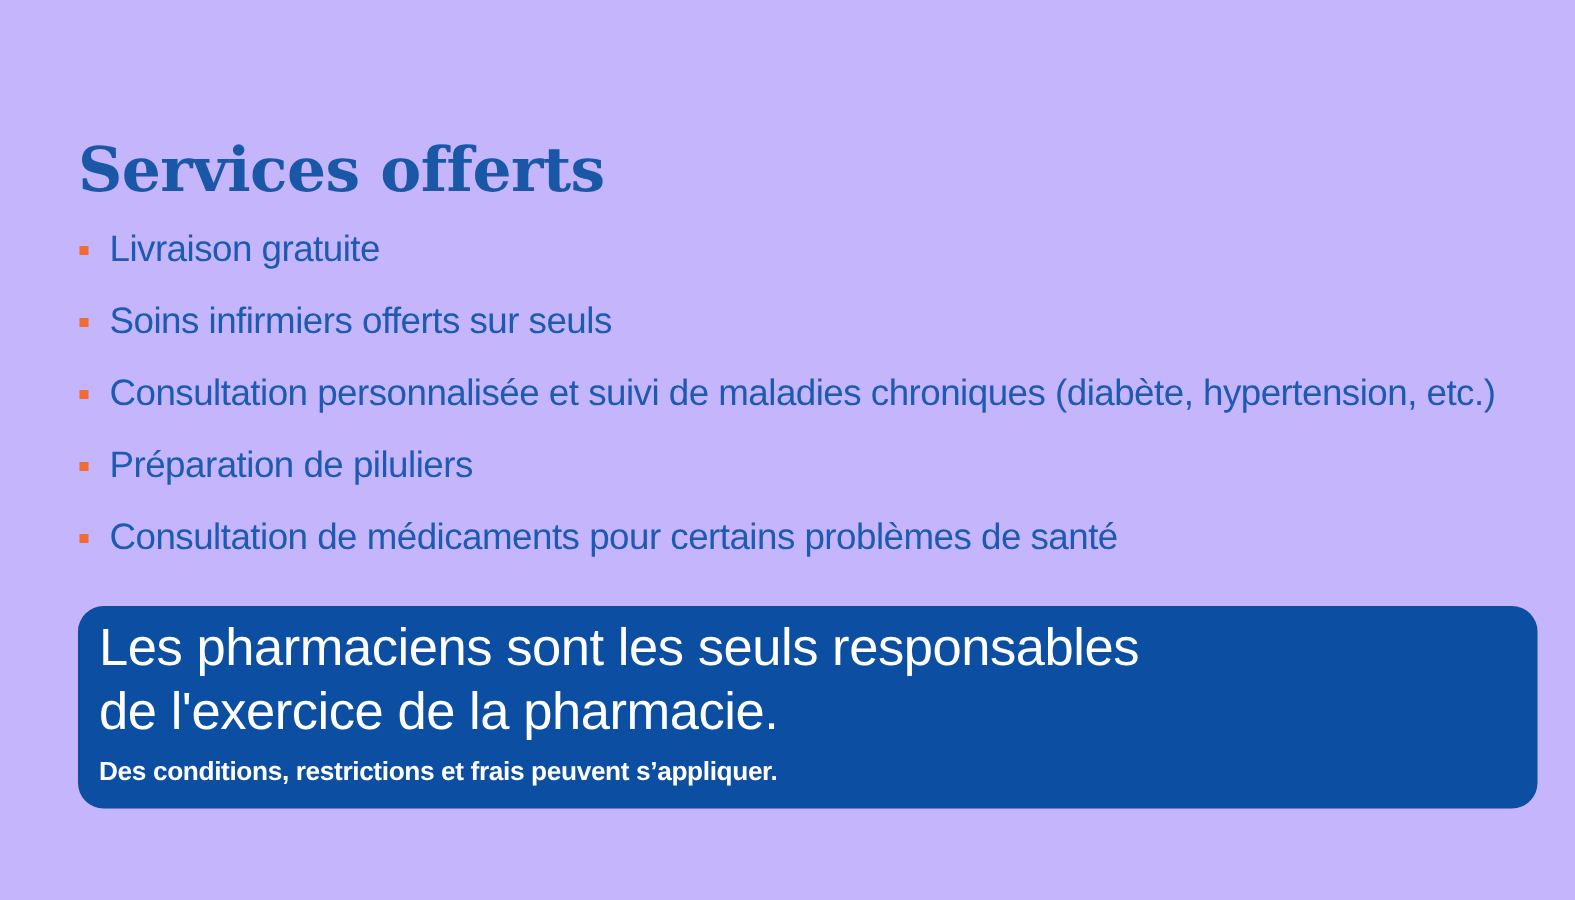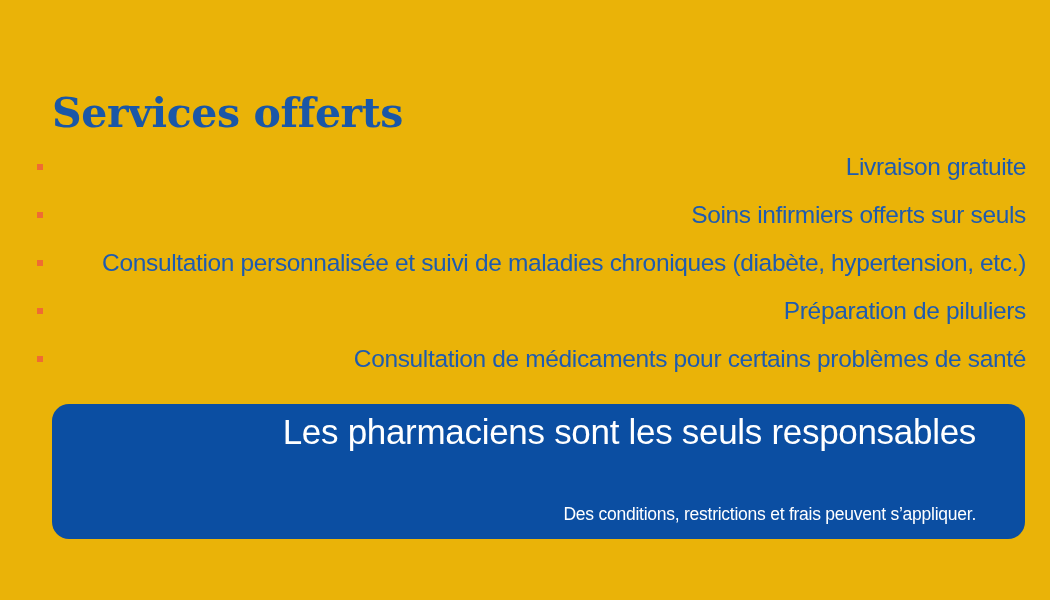--- a/index.html
+++ b/index.html
@@ -11,42 +11,41 @@
     height: 600px;
     background: #ffffff;
     font-family: "Liberation Sans", sans-serif;
     overflow: hidden;
     position: relative;
   }
 
   .slide {
     position: absolute;
     inset: 0;
-    background: #eab308;
-    text-align: right;
+    background: #c4b5fd;
   }
 
   
   .slide-title {
     position: absolute;
     left: 52px;
     top: 62px;
     font-family: "DejaVu Serif", "Liberation Serif", serif;
     font-weight: bold;
     font-size: 41px;
     line-height: 48px;
     letter-spacing: -0.4px;
     color: #1a57a7;
     white-space: nowrap;
   }
 
   
   .bullet-list {
     position: absolute;
-    left: 36px;
+    left: 52px;
     top: 143px;
     width: 990px;
     list-style: none;
     margin: 0;
     padding: 0;
   }
   .bullet-item {
     position: relative;
     height: 48px;
     line-height: 48px;
@@ -96,21 +95,21 @@
   .callout-headline-line {
     display: block;
     white-space: nowrap;
   }
   .callout-fineprint {
     position: absolute;
     left: 14px;
     top: 528px;
     width: 910px;
     font-family: "Liberation Sans", sans-serif;
-    font-weight: normal;
+    font-weight: bold;
     font-size: 17.5px;
     line-height: 22px;
     color: #ffffff;
     letter-spacing: -0.25px;
     white-space: nowrap;
   }
   .callout-fineprint {
     top: 99px;
   }
 </style>
@@ -140,17 +139,18 @@
     </li>
     <li class="bullet-item">
       <span class="bullet-marker"></span>
       <span class="bullet-text">Consultation de médicaments pour certains problèmes de santé</span>
     </li>
   </ul>
 
   <div class="callout">
     <div class="callout-headline">
       <span class="callout-headline-line">Les pharmaciens sont les seuls responsables</span>
+      <span class="callout-headline-line">de l'exercice de la pharmacie.</span>
     </div>
     <div class="callout-fineprint">Des conditions, restrictions et frais peuvent s’appliquer.</div>
   </div>
 
 </div>
 
 </body></html>

